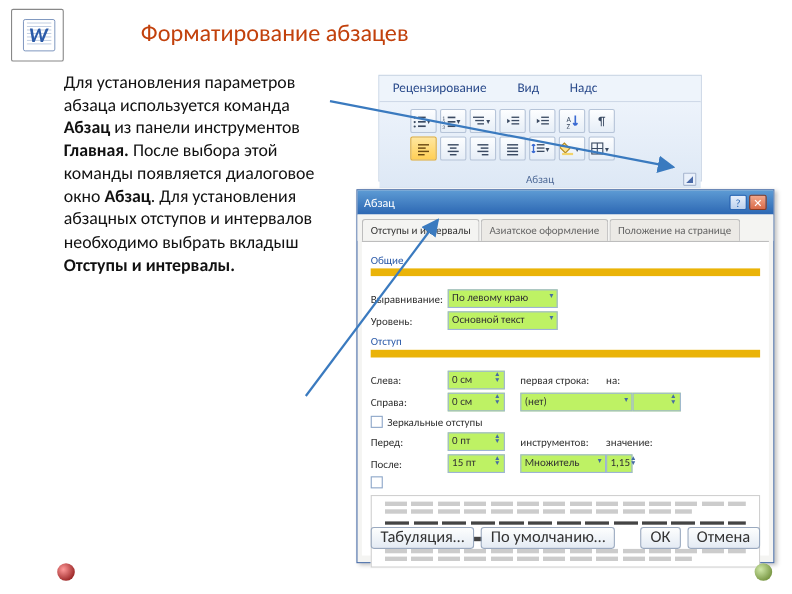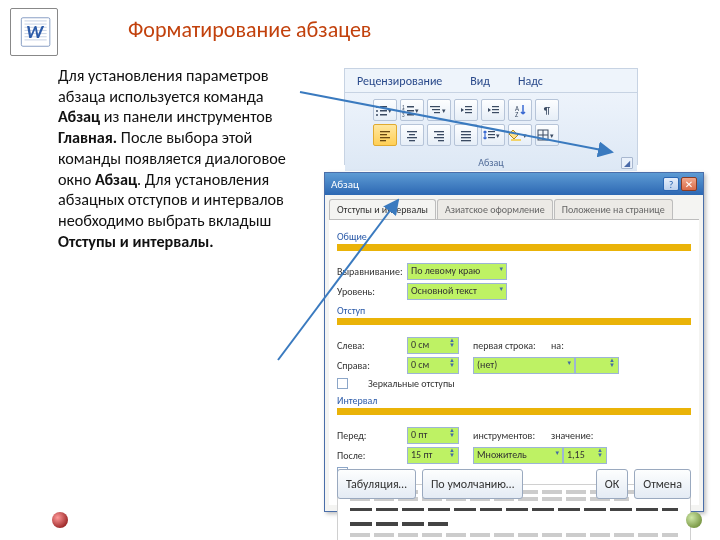--- a/index.html
+++ b/index.html
@@ -34,27 +34,27 @@
   .dlg-tab.inactive{background:#eceae6;color:#666}
   .dlg-body{border-top:1px solid #bdbdbd;margin:0 4px;padding:6px 8px 4px 8px;background:#fff;height:286px;position:relative}
   .section-title{color:#2c5ba9;border-bottom:7px solid #eab308;padding-bottom:1px;margin-bottom:12px;margin-top:4px}
   .form-row{display:flex;align-items:center;gap:0;margin:3px 0}
   .lbl{width:70px;text-align:left;color:#333}
   .field{height:17px;border:1px solid #9db4d6;background:#bef264;padding:0 3px;display:flex;align-items:flex-start;font-size:10px;color:#333}
   .field.sel{width:100px;justify-content:space-between}
   .field.num{width:52px;justify-content:space-between}
   .tri{font-size:7px;color:#456aa3}
   .spn{display:flex;flex-direction:column;line-height:5px;font-size:6px;color:#456aa3}
-  .chk{display:flex;align-items:center;gap:20px;margin:3px 0}
+  .chk{display:flex;align-items:center;gap:4px;margin:3px 0}
   .chk .box{width:11px;height:11px;border:1px solid #8ca6c8;background:#fff}
   .preview{margin-top:6px;height:66px;border:1px solid #d0d0d0;background:#fff;padding:5px 12px;display:flex;flex-direction:column;gap:3px}
   .preview .ghost{height:6px;background:repeating-linear-gradient(90deg,#ccc 0 20px,#fff 20px 24px)}
   .preview .real{height:6px;background:repeating-linear-gradient(90deg,#444 0 22px,#fff 22px 26px);margin:4px 0}
   .dlg-buttons{position:absolute;bottom:6px;left:8px;right:8px;display:flex;gap:6px;align-items:center}
-  .dbtn{height:30px;padding:0 8px;border:1px solid #9aa9bf;background:linear-gradient(#fdfefe,#e4ebf4);border-radius:3px;font-size:12px;display:flex;align-items:center}
+  .dbtn{height:20px;padding:0 8px;border:1px solid #9aa9bf;background:linear-gradient(#fdfefe,#e4ebf4);border-radius:3px;font-size:15px;display:flex;align-items:center}
   
   .dot{width:16px;height:16px;border-radius:50%;position:absolute;bottom:12px}
   .dot.red{left:52px;background:radial-gradient(circle at 35% 35%,#f99,#7a0000)}
   .dot.grn{right:18px;background:radial-gradient(circle at 35% 35%,#cfe8a8,#5a7a20)}
   
   .arrows{position:absolute;left:0;top:0;width:720px;height:540px;pointer-events:none}
 </style>
 </head>
 <body>
 
@@ -255,43 +255,42 @@
       <div class="field num" style="width:44px">
           <span></span>
           <span class="spn">▲<br>▼</span>
         </div>
     </div>
     <div class="chk">
         <div class="box"></div>
         <span>Зеркальные отступы</span>
       </div>
 
-    <div class="section-title">Интервал</div>
     <div class="form-row">
       <div class="lbl">Перед:</div>
       <div class="field num">
           <span>0 пт</span>
           <span class="spn">▲<br>▼</span>
         </div>
       <div style="width:14px"></div>
       <div class="lbl" style="width:78px">инструментов:</div>
       <div class="lbl" style="width:44px">значение:</div>
     </div>
     <div class="form-row">
       <div class="lbl">После:</div>
       <div class="field num">
           <span>15 пт</span>
           <span class="spn">▲<br>▼</span>
         </div>
       <div style="width:14px"></div>
-      <div class="field sel" style="width:90px">
+      <div class="field sel" style="width:78px">
           <span>Множитель</span>
           <span class="tri">▾</span>
         </div>
-      <div class="field num" style="width:44px">
+      <div class="field num" style="width:24px">
           <span>1,15</span>
           <span class="spn">▲<br>▼</span>
         </div>
     </div>
     <div class="chk">
         <div class="box"></div>
       </div>
 
     <div class="preview">
       <div class="ghost"></div>

